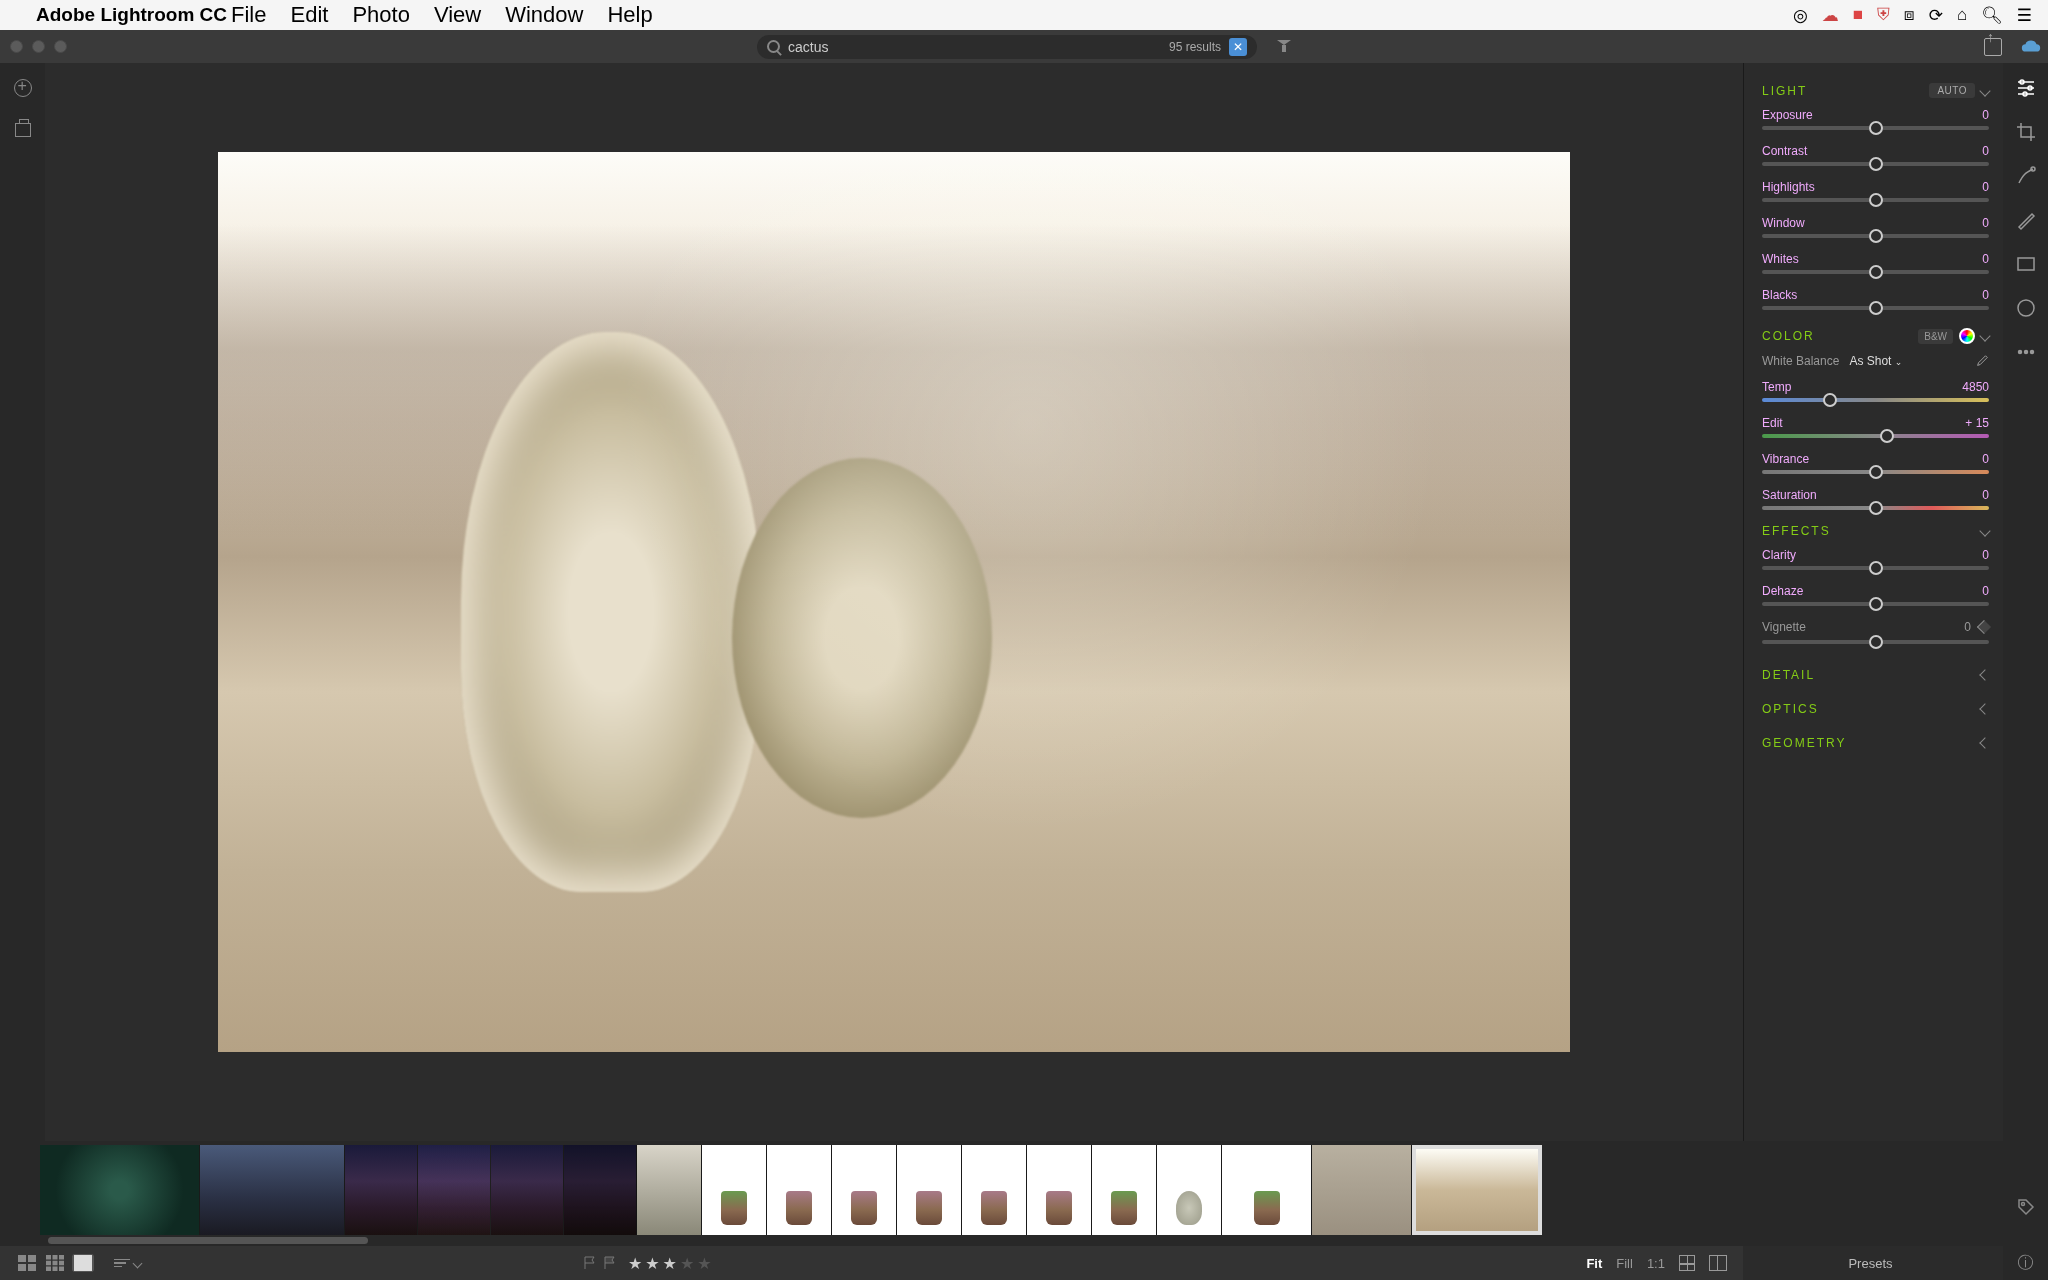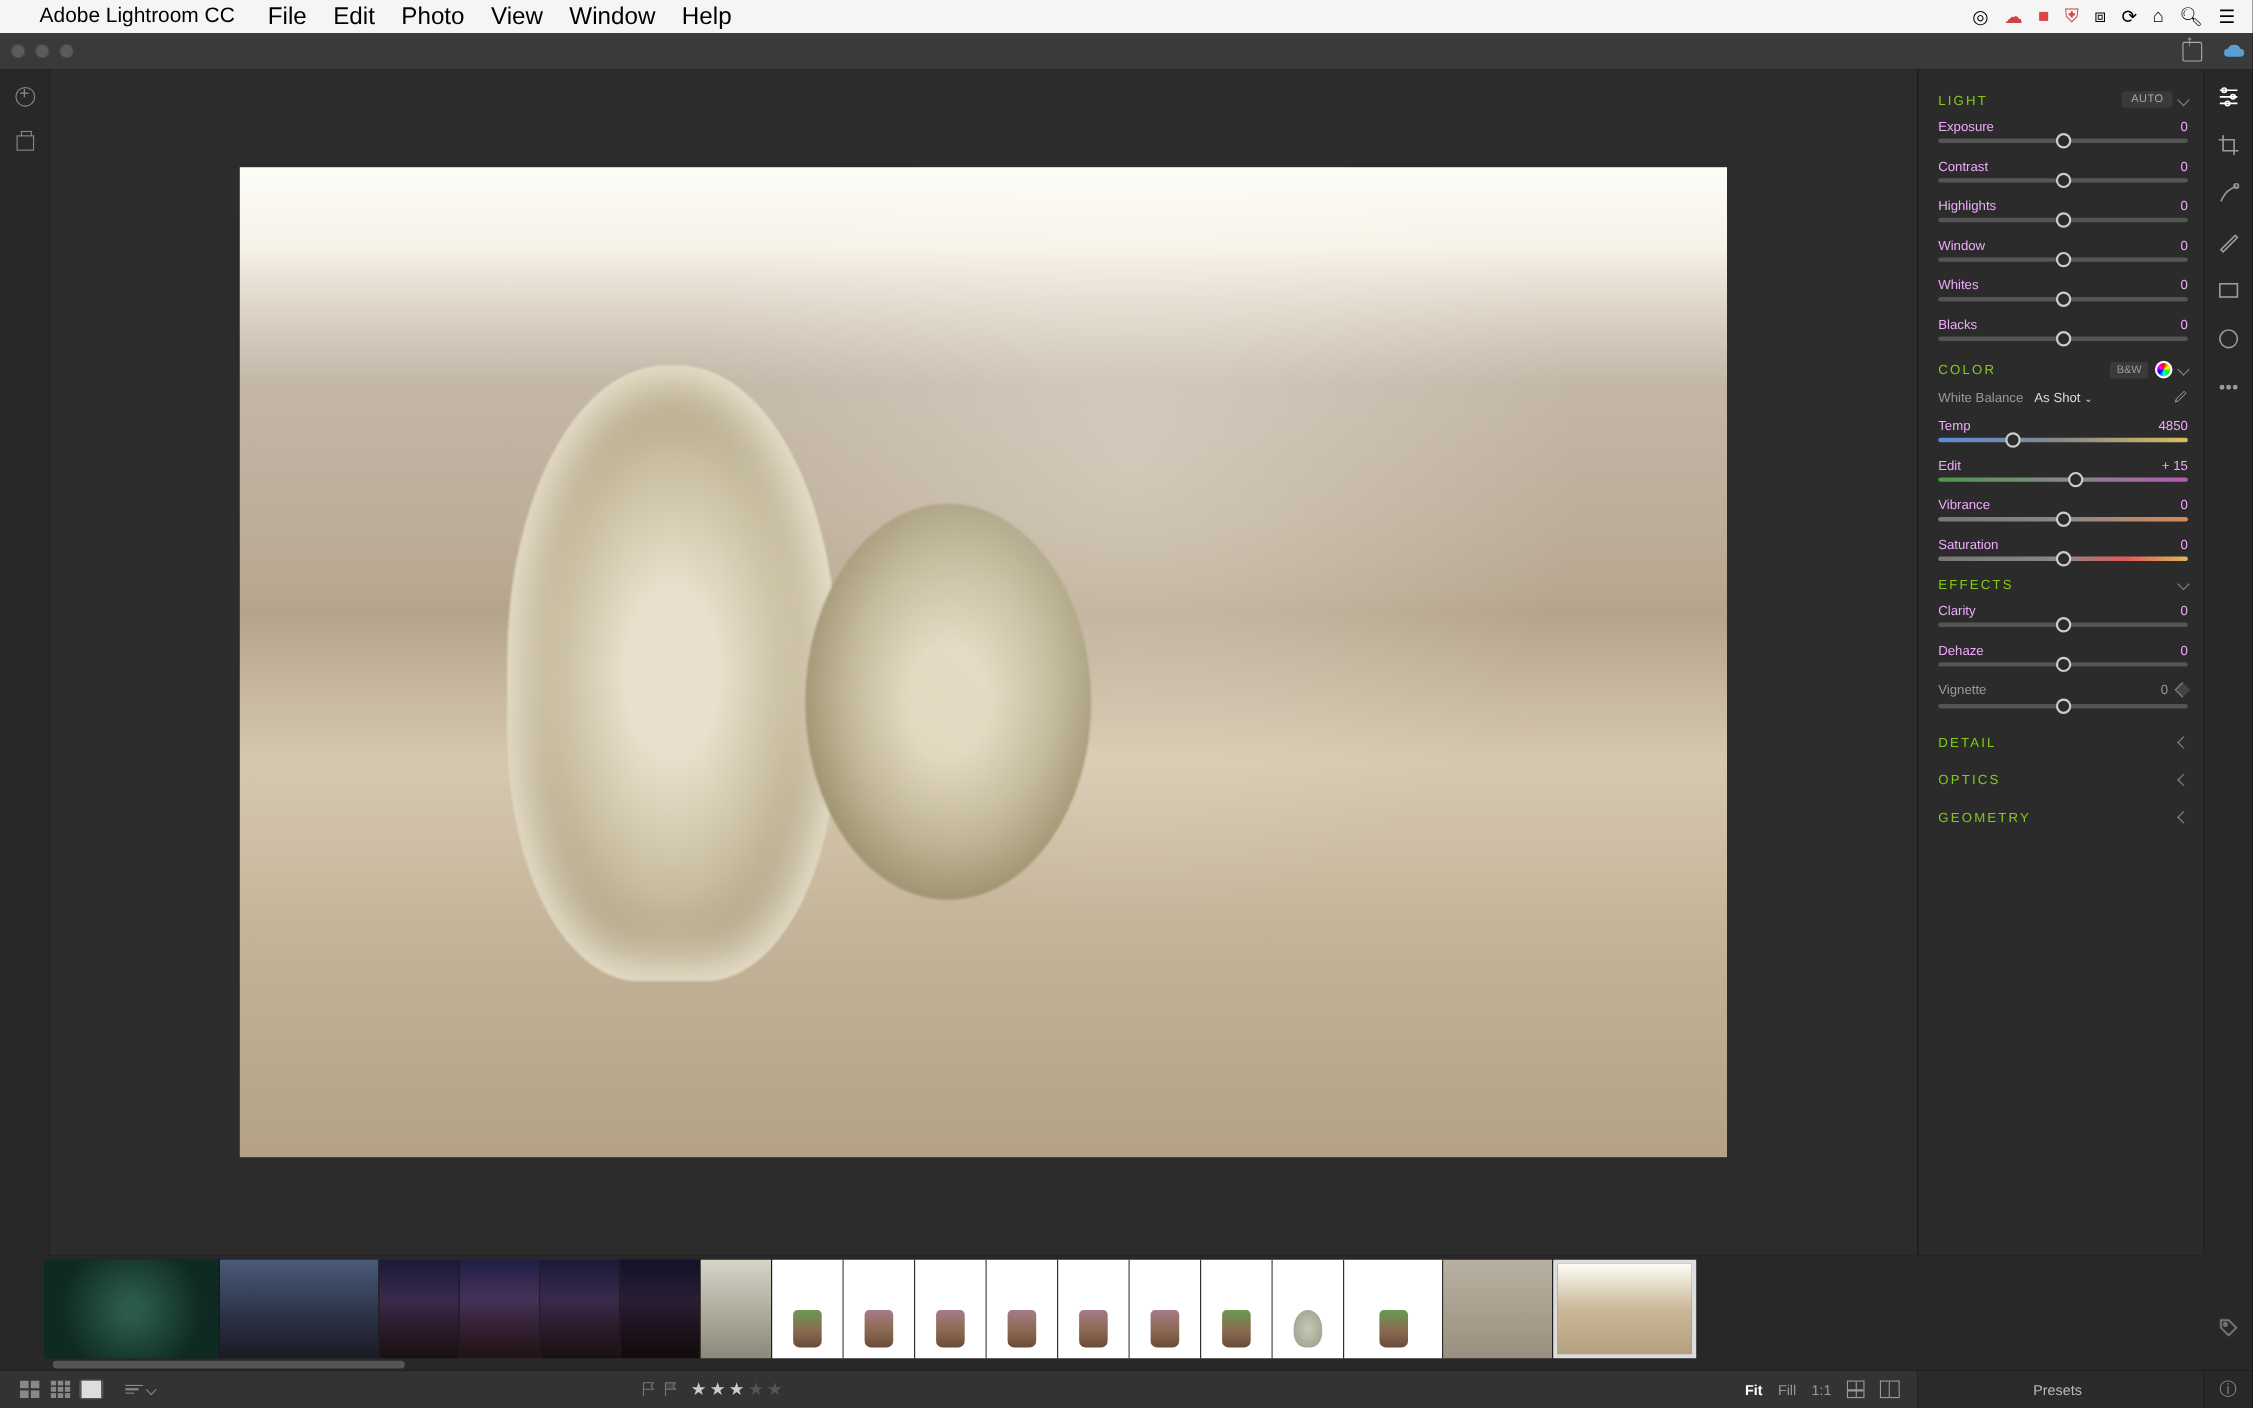--- a/index.html
+++ b/index.html
@@ -1,21 +1,21 @@
 <!DOCTYPE html>
 <html><head>
 <meta charset="utf-8">
 <style>
 * { margin: 0; padding: 0; box-sizing: border-box; font-family: -apple-system, BlinkMacSystemFont, "Segoe UI", sans-serif; }
 body { background: #000; color: #ccc; width: 2048px; height: 1280px; overflow: hidden; font-size: 12px; user-select: none; }
 
 
 .mac-menubar { height: 30px; background: #f5f5f5; display: flex; align-items: center; padding: 0 16px; color: #000; font-size: 19px; }
 .mac-menubar .apple { font-size: 20px; margin-right: 20px; }
-.mac-menubar .app-name { font-weight: 400; margin-right: 30px; }
+.mac-menubar .app-name { font-weight: 700; margin-right: 4px; }
 .mac-menubar .menu-item { margin-right: 24px; font-size: 22px; }
 .mac-menubar .right-icons { margin-left: auto; display: flex; gap: 14px; align-items: center; font-size: 17px; }
 .mac-menubar .right-icons span { display: inline-flex; }
 
 
 .app-header { height: 33px; background: #3a3a3a; display: flex; align-items: center; padding: 0 10px; position: relative; }
 .traffic-lights { display: flex; gap: 9px; }
 .traffic-lights .dot { width: 13px; height: 13px; border-radius: 50%; background: #5b5b5b; border: 1px solid #4a4a4a; }
 .search-wrap { position: absolute; left: 50%; transform: translateX(-50%); display: flex; align-items: center; gap: 10px; }
 .search-box { background: #2c2c2c; border-radius: 14px; height: 24px; width: 500px; display: flex; align-items: center; padding: 0 10px; gap: 8px; }
@@ -163,20 +163,29 @@
     <span>☰</span>
   </div>
 </div>
 
 <div class="app-header">
   <div class="traffic-lights">
     <div class="dot"></div>
     <div class="dot"></div>
     <div class="dot"></div>
   </div>
+  <div class="search-wrap">
+    <div class="search-box">
+      <div class="search-icon"></div>
+      <div class="query">cactus</div>
+      <div class="results-count">95 results</div>
+      <div class="clear-x">✕</div>
+    </div>
+    <div class="filter-icon"></div>
+  </div>
   <div class="header-right">
     <div class="share-icon"></div>
     <div class="cloud-icon">
       <svg viewBox="0 0 24 18">
           <path d="M6 14 Q2 14 2 10 Q2 6 6 6 Q7 2 12 2 Q17 2 18 6 Q22 6 22 10 Q22 14 18 14 Z" fill="#5a9fd4" stroke="none"></path>
         </svg>
     </div>
   </div>
 </div>
 

